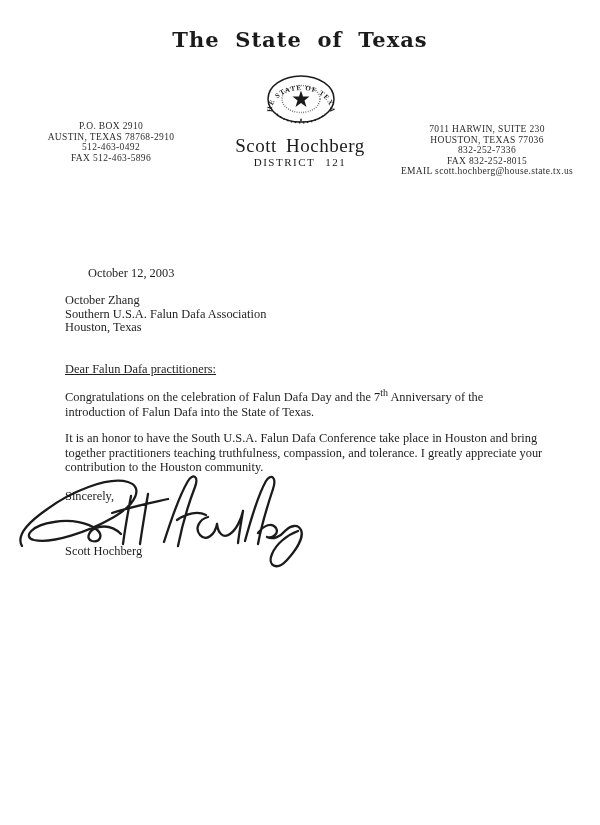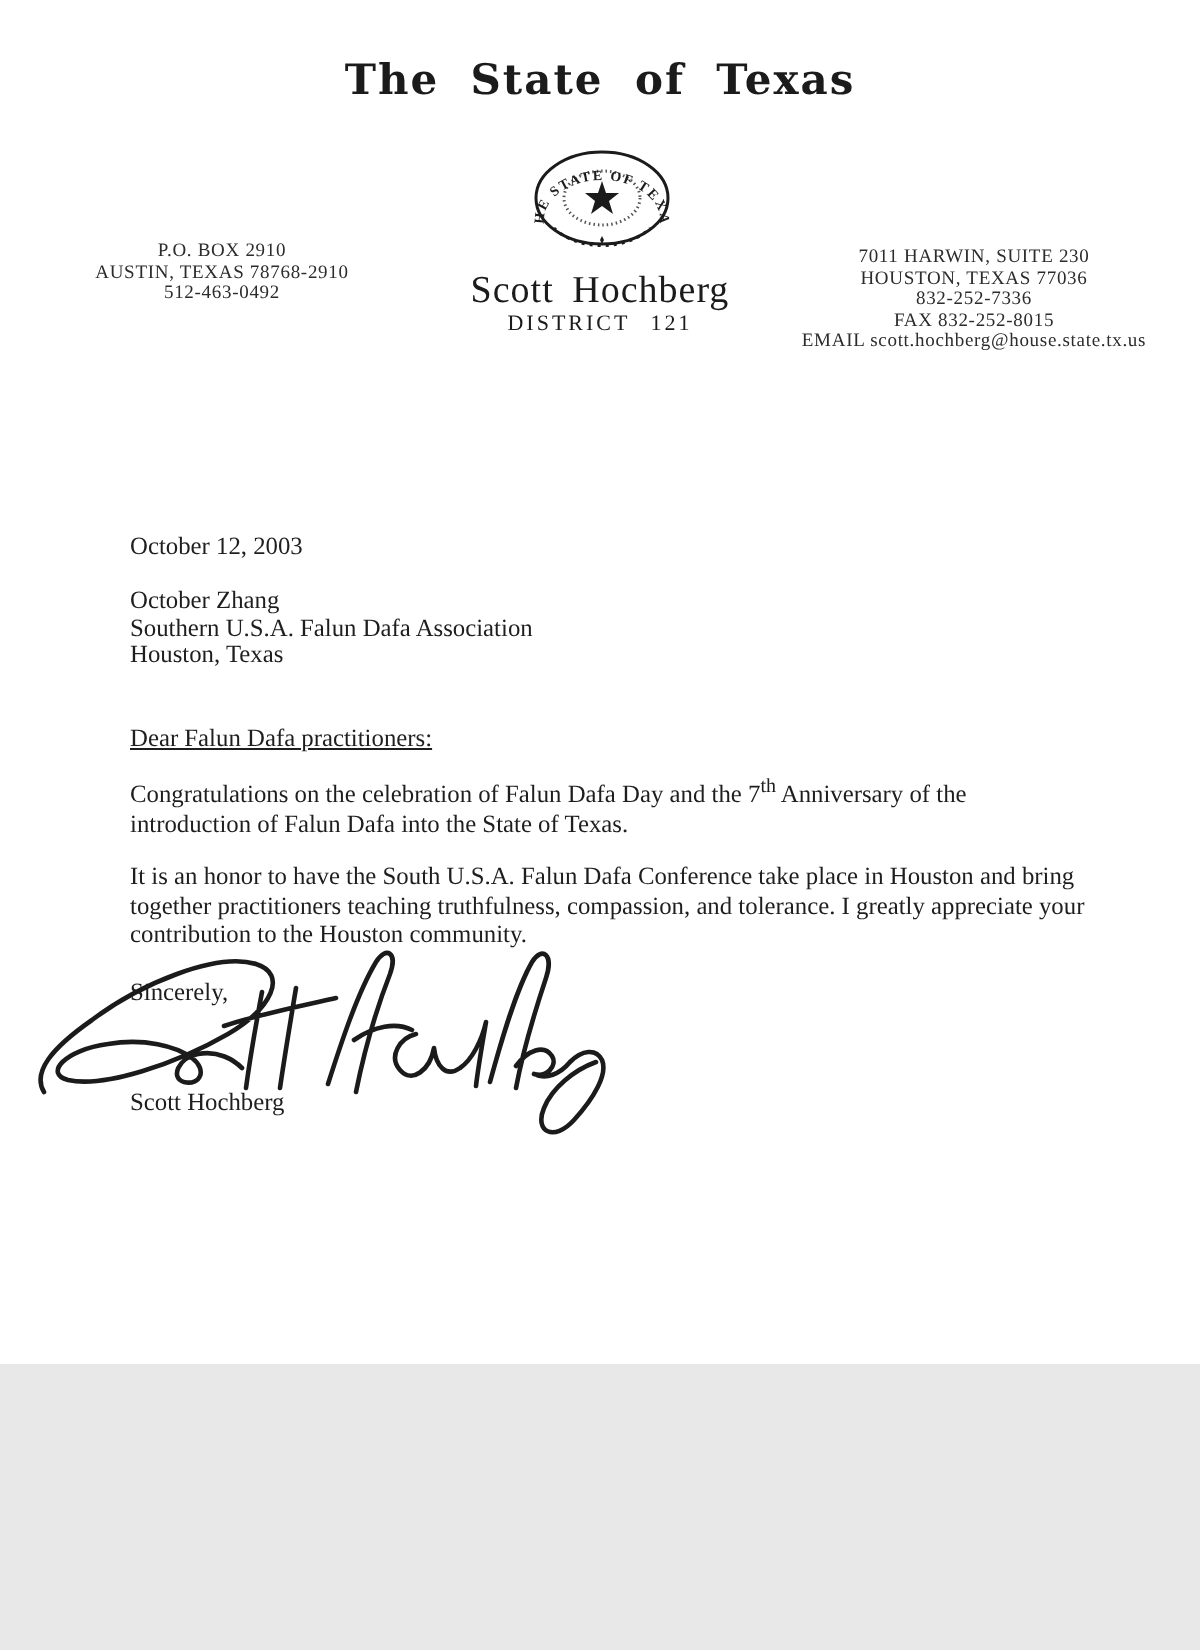--- a/index.html
+++ b/index.html
@@ -1,20 +1,20 @@
 <!DOCTYPE html>
 <html><head>
 <meta charset="utf-8">
 <style>
   * { margin: 0; padding: 0; box-sizing: border-box; }
   html, body { background: #e8e8e8; }
   .page {
     position: relative;
     width: 600px;
-    height: 682px;
+    height: 825px;
     margin: 0 auto;
     background: #ffffff;
     color: #222;
     font-family: "Liberation Serif", serif;
     overflow: hidden;
     padding-left: 12px;
   }
   
   .lh-title {
     position: absolute;
@@ -65,21 +65,21 @@
   .addr-right { left: 382px; top: 124px; width: 210px; }
   
   .body-text {
     position: absolute;
     left: 65px;
     width: 480px;
     font-size: 12.4px;
     line-height: 14.6px;
     color: #1e1e1e;
   }
-  .dateline   { top: 266px; }
+  .dateline   { top: 266px; margin-left: 23px; }
   .recipient  { top: 294px; line-height: 13.6px; }
   .salutation { top: 362px; text-decoration: underline; }
   .para1      { top: 390px; }
   .para2      { top: 431px; }
   .closing    { top: 489px; }
   .typed-name { top: 544px; }
   .para1 sup { font-size: 10px; line-height: 0; }
   .signature-svg {
     position: absolute;
     left: 14px; top: 466px;
@@ -110,20 +110,21 @@
     </svg>
   </div>
 
   <div class="member-name">Scott Hochberg</div>
   <div class="member-district">DISTRICT 121</div>
 
   <div class="addr-block addr-left">
     <div>P.O. BOX 2910</div>
     <div>AUSTIN, TEXAS 78768-2910</div>
     <div>512-463-0492</div>
+    <div>FAX 512-463-5896</div>
   </div>
 
   <div class="addr-block addr-right">
     <div>7011 HARWIN, SUITE 230</div>
     <div>HOUSTON, TEXAS 77036</div>
     <div>832-252-7336</div>
     <div>FAX 832-252-8015</div>
     <div>EMAIL scott.hochberg@house.state.tx.us</div>
   </div>
 

